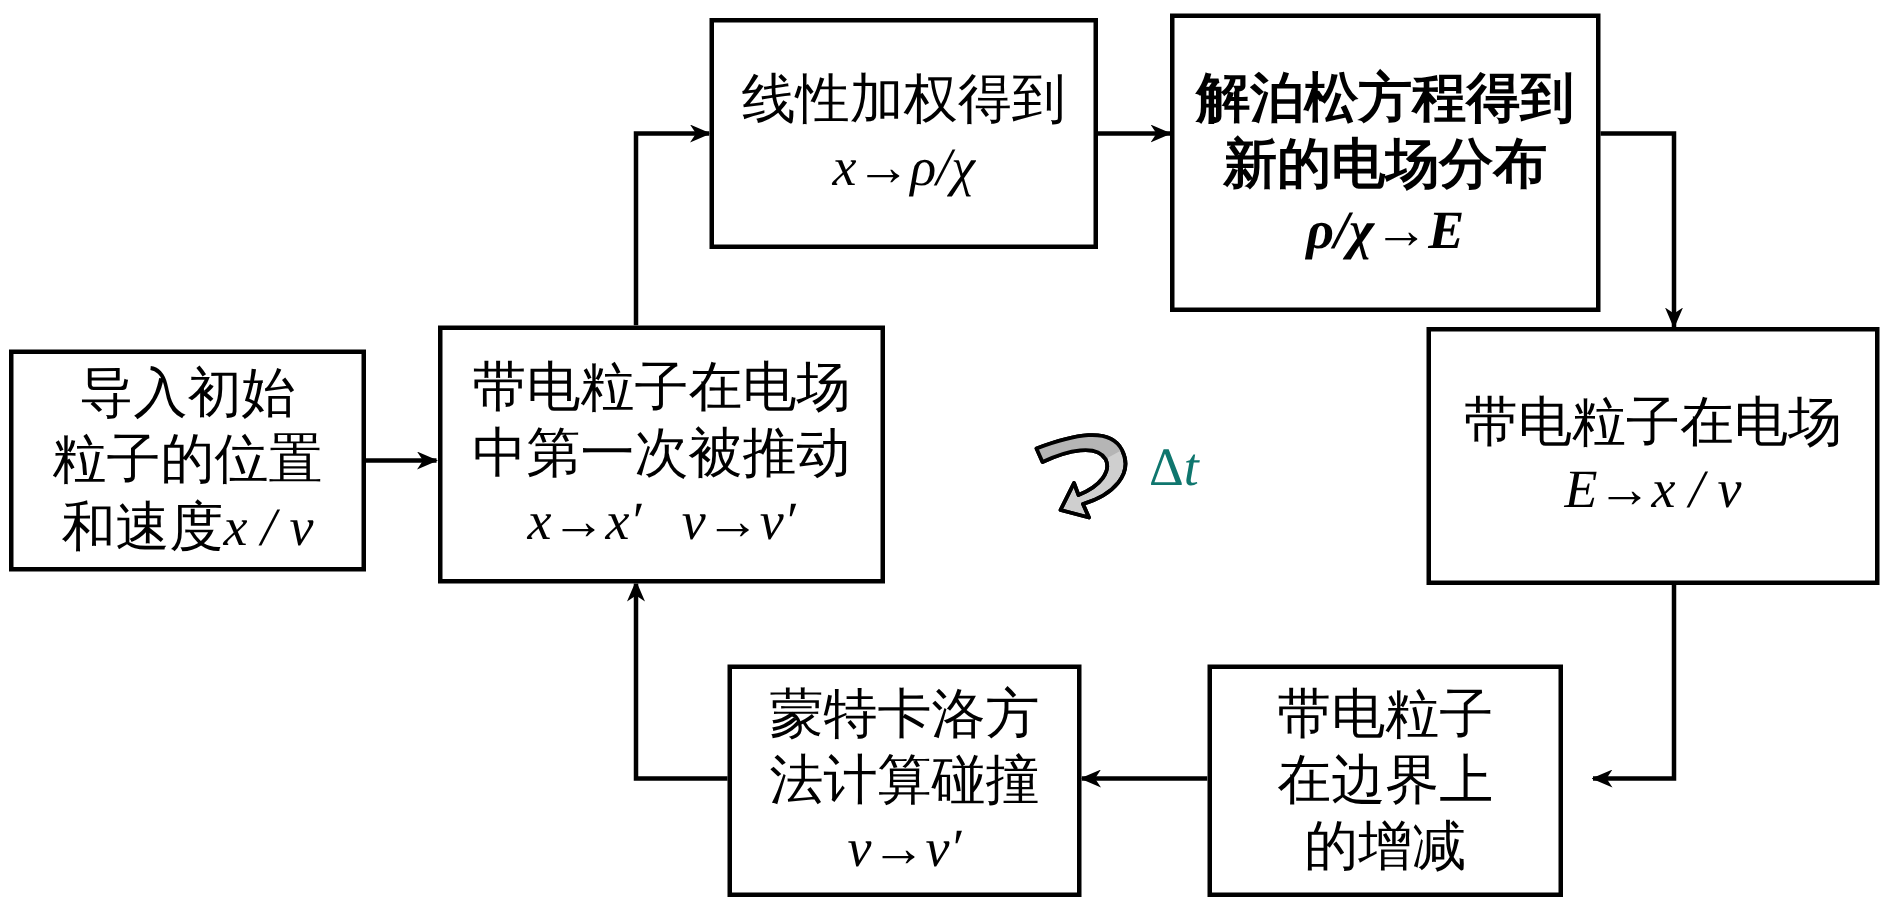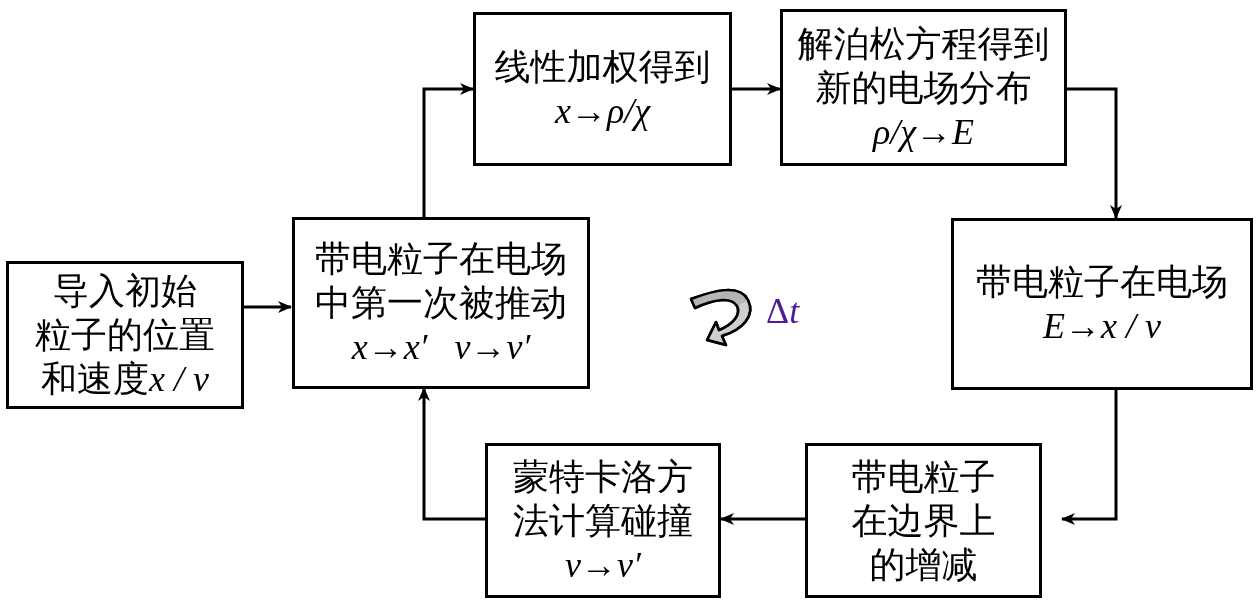--- a/index.html
+++ b/index.html
@@ -27,21 +27,21 @@
     font-size: 36px;
     white-space: nowrap;
     display: block;
     text-align: center;
   }
   .node .math.inline { display: inline; }
   .dt-label {
     position: absolute;
     font-family: "Liberation Serif", "DejaVu Serif", serif;
     font-size: 36px;
-    color: #4c1d95;
+    color: #0f766e;
   }
   .dt-label .it { font-style: italic; }
   svg { position: absolute; left: 0; top: 0; }
 </style>
 </head>
 <body>
 
 <div id="diagram">
 
   <svg width="1260" height="606" viewBox="0 0 1260 606">
@@ -69,38 +69,38 @@
       <path d="M691,299 C715,290 740,284 748,300 C756,316 742,330 722,336 L726,345 L707,340 L716,322 L719,330 C734,324 741,314 737,306 C731,296 712,300 695,308 Z" fill="#cfcfcf" stroke="#000" stroke-width="2.5" stroke-linejoin="round"></path>
       <path d="M691,299 C715,290 740,284 748,300 L737,306 C731,296 712,300 695,308 Z" fill="#b5b5b5" stroke="none"></path>
       <path d="M691,299 C715,290 740,284 748,300 C756,316 742,330 722,336 L726,345 L707,340 L716,322 L719,330 C734,324 741,314 737,306 C731,296 712,300 695,308 Z" fill="none" stroke="#000" stroke-width="2.5" stroke-linejoin="round"></path>
     </g>
   </svg>
 
   <div class="dt-label" style="left:766px; top:290px;">
     <span>Δ</span><span class="it">t</span>
   </div>
 
-  <div class="node" style="left:6px; top:233px; width:238px; height:148px;margin-top:28px;">
+  <div class="node" style="left:6px; top:233px; width:238px; height:148px;">
     <span class="line">导入初始</span>
     <span class="line">粒子的位置</span>
     <span class="line"><span>和速度</span><span class="math inline">x / v</span></span>
   </div>
 
   <div class="node" style="left:292px; top:217px; width:298px; height:172px;">
     <span class="line">带电粒子在电场</span>
     <span class="line">中第一次被推动</span>
     <span class="math" style="white-space:pre;">x→x′   v→v′</span>
   </div>
 
   <div class="node" style="left:473px; top:12px; width:259px; height:154px;">
     <span class="line">线性加权得到</span>
     <span class="math">x→ρ/χ</span>
   </div>
 
-  <div class="node" style="left:780px; top:9px; width:287px; height:157px;">
+  <div class="node" style="left:780px; top:9px; width:287px; height:199px;font-weight:bold;">
     <span class="line">解泊松方程得到</span>
     <span class="line">新的电场分布</span>
     <span class="math">ρ/χ→E</span>
   </div>
 
   <div class="node" style="left:951px; top:218px; width:302px; height:172px;">
     <span class="line">带电粒子在电场</span>
     <span class="math">E→x / v</span>
   </div>
 

